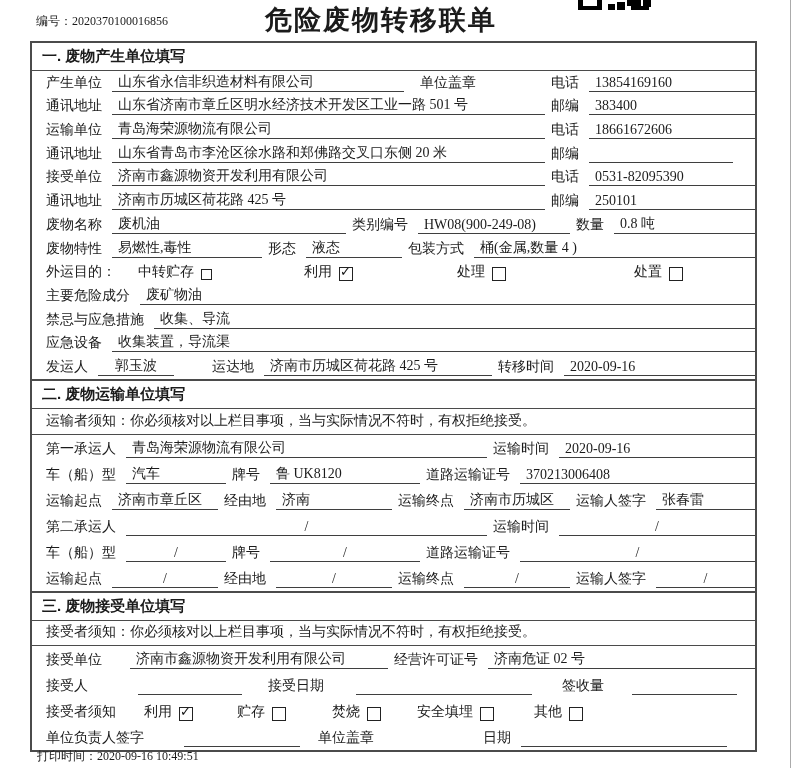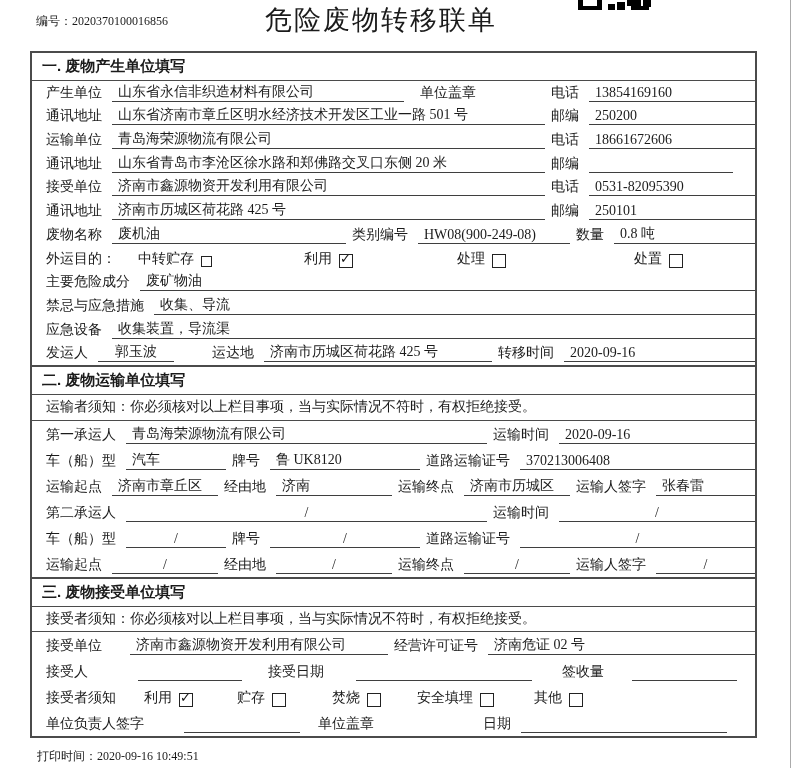--- a/index.html
+++ b/index.html
@@ -7,25 +7,25 @@
     width:796px;height:768px;position:relative;overflow:hidden;
     background:#ffffff;color:#1b1b1b;
     font-family:"Liberation Serif","DejaVu Serif",serif;
     font-size:14px;
   }
   .page-edge{position:absolute;top:0;bottom:0;right:5px;width:1px;background:#ababab}
   .docno{position:absolute;left:36px;top:13px;font-size:12px;white-space:nowrap}
   .doc-title{
     position:absolute;left:0;top:2px;width:762px;text-align:center;
     font-family:"Liberation Sans","DejaVu Sans",sans-serif;
-    font-size:27px;font-weight:normal;letter-spacing:2px;white-space:nowrap
+    font-size:27px;font-weight:bold;letter-spacing:2px;white-space:nowrap
   }
   .qr{position:absolute;left:578px;top:0}
   .form{
-    position:absolute;left:30px;top:51px;width:727px;
+    position:absolute;left:30px;top:41px;width:727px;
     border:2px solid #4b4b4b;box-sizing:border-box;background:#fff
   }
   .sec-head{
     height:28px;display:flex;align-items:center;padding-left:10px;
     font-family:"Liberation Sans","DejaVu Sans",sans-serif;
     font-weight:bold;font-size:15px;border-bottom:1.5px solid #4b4b4b;box-sizing:border-box
   }
   .sec2,.sec3{border-top:2px solid #4b4b4b}
   .r{display:flex;align-items:flex-end;height:23.7px;padding:0 0 3px 8px;box-sizing:border-box;white-space:nowrap}
   .sec2 .r,.sec3 .r{height:26px}
@@ -81,21 +81,21 @@
     <span class="l" style="margin-left:16px">单位盖章</span>
     <span class="g"></span>
     <span class="l">电话</span>
     <span class="v" style="width:166px">13854169160</span>
   </div>
 
   <div class="r">
     <span class="l">通讯地址</span>
     <span class="v g">山东省济南市章丘区明水经济技术开发区工业一路 501 号</span>
     <span class="l">邮编</span>
-    <span class="v" style="width:166px">250200</span>
+    <span class="v" style="width:166px">383400</span>
   </div>
 
   <div class="r">
     <span class="l">运输单位</span>
     <span class="v g">青岛海荣源物流有限公司</span>
     <span class="l">电话</span>
     <span class="v" style="width:166px">18661672606</span>
   </div>
 
   <div class="r">
@@ -121,20 +121,28 @@
 
   <div class="r">
     <span class="l">废物名称</span>
     <span class="v" style="width:234px">废机油</span>
     <span class="l">类别编号</span>
     <span class="v" style="width:152px">HW08(900-249-08)</span>
     <span class="l">数量</span>
     <span class="v g">0.8 吨</span>
   </div>
 
+  <div class="r">
+    <span class="l">废物特性</span>
+    <span class="v" style="width:150px">易燃性,毒性</span>
+    <span class="l">形态</span>
+    <span class="v" style="width:96px">液态</span>
+    <span class="l">包装方式</span>
+    <span class="v g">桶(金属,数量 4 )</span>
+  </div>
 
   <div class="r">
     <span class="l">外运目的：</span>
     <span class="opt" style="margin-left:12px">
       <span>中转贮存</span>
       <span class="cb small"></span>
     </span>
     <span class="opt" style="margin-left:92px">
       <span>利用</span>
       <span class="cb checked"></span>

